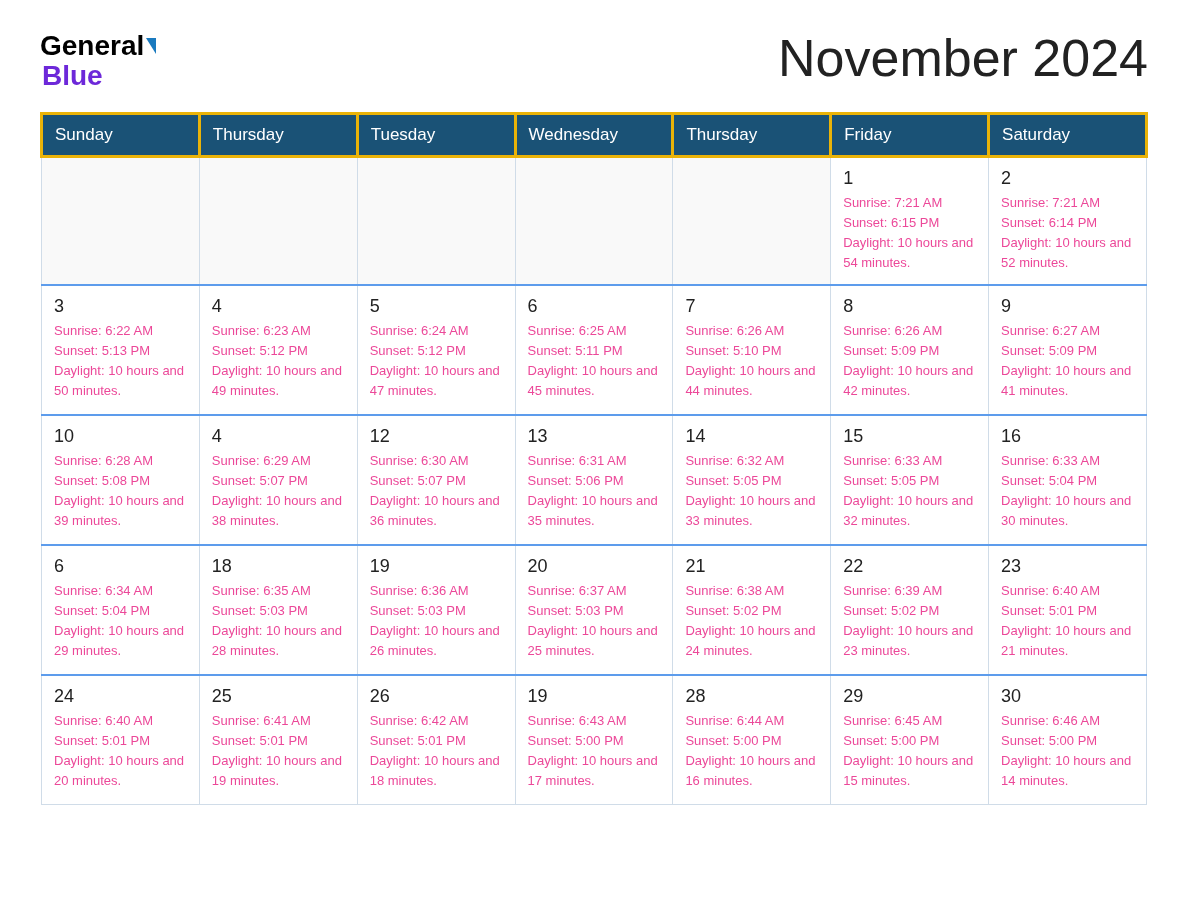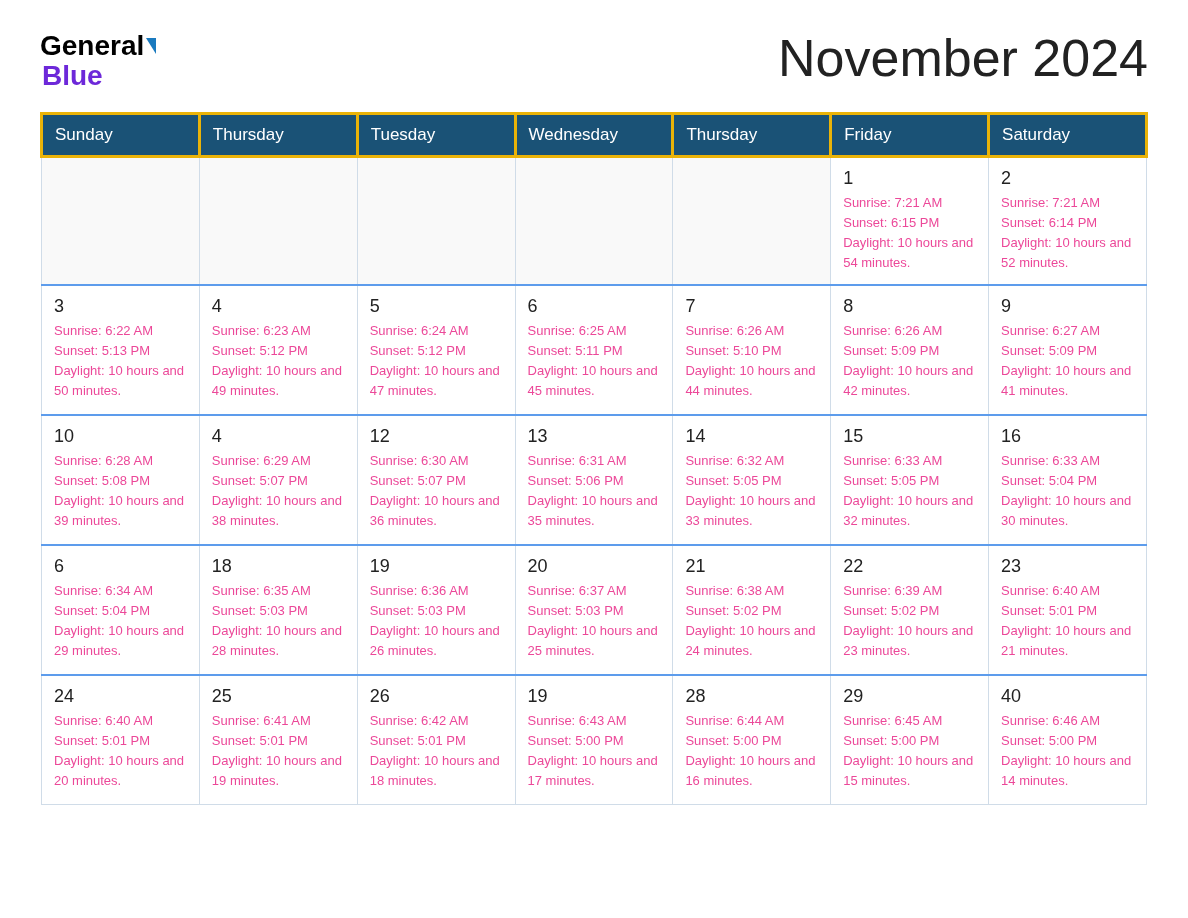--- a/index.html
+++ b/index.html
@@ -261,18 +261,18 @@
         </td>
         <td>
           <span class="day-number">28</span>
           <div class="day-info">Sunrise: 6:44 AM<br>Sunset: 5:00 PM<br>Daylight: 10 hours and 16 minutes.</div>
         </td>
         <td>
           <span class="day-number">29</span>
           <div class="day-info">Sunrise: 6:45 AM<br>Sunset: 5:00 PM<br>Daylight: 10 hours and 15 minutes.</div>
         </td>
         <td>
-          <span class="day-number">40</span>
+          <span class="day-number">30</span>
           <div class="day-info">Sunrise: 6:46 AM<br>Sunset: 5:00 PM<br>Daylight: 10 hours and 14 minutes.</div>
         </td>
       </tr>
     </tbody>
 </table>
 
 </body></html>

